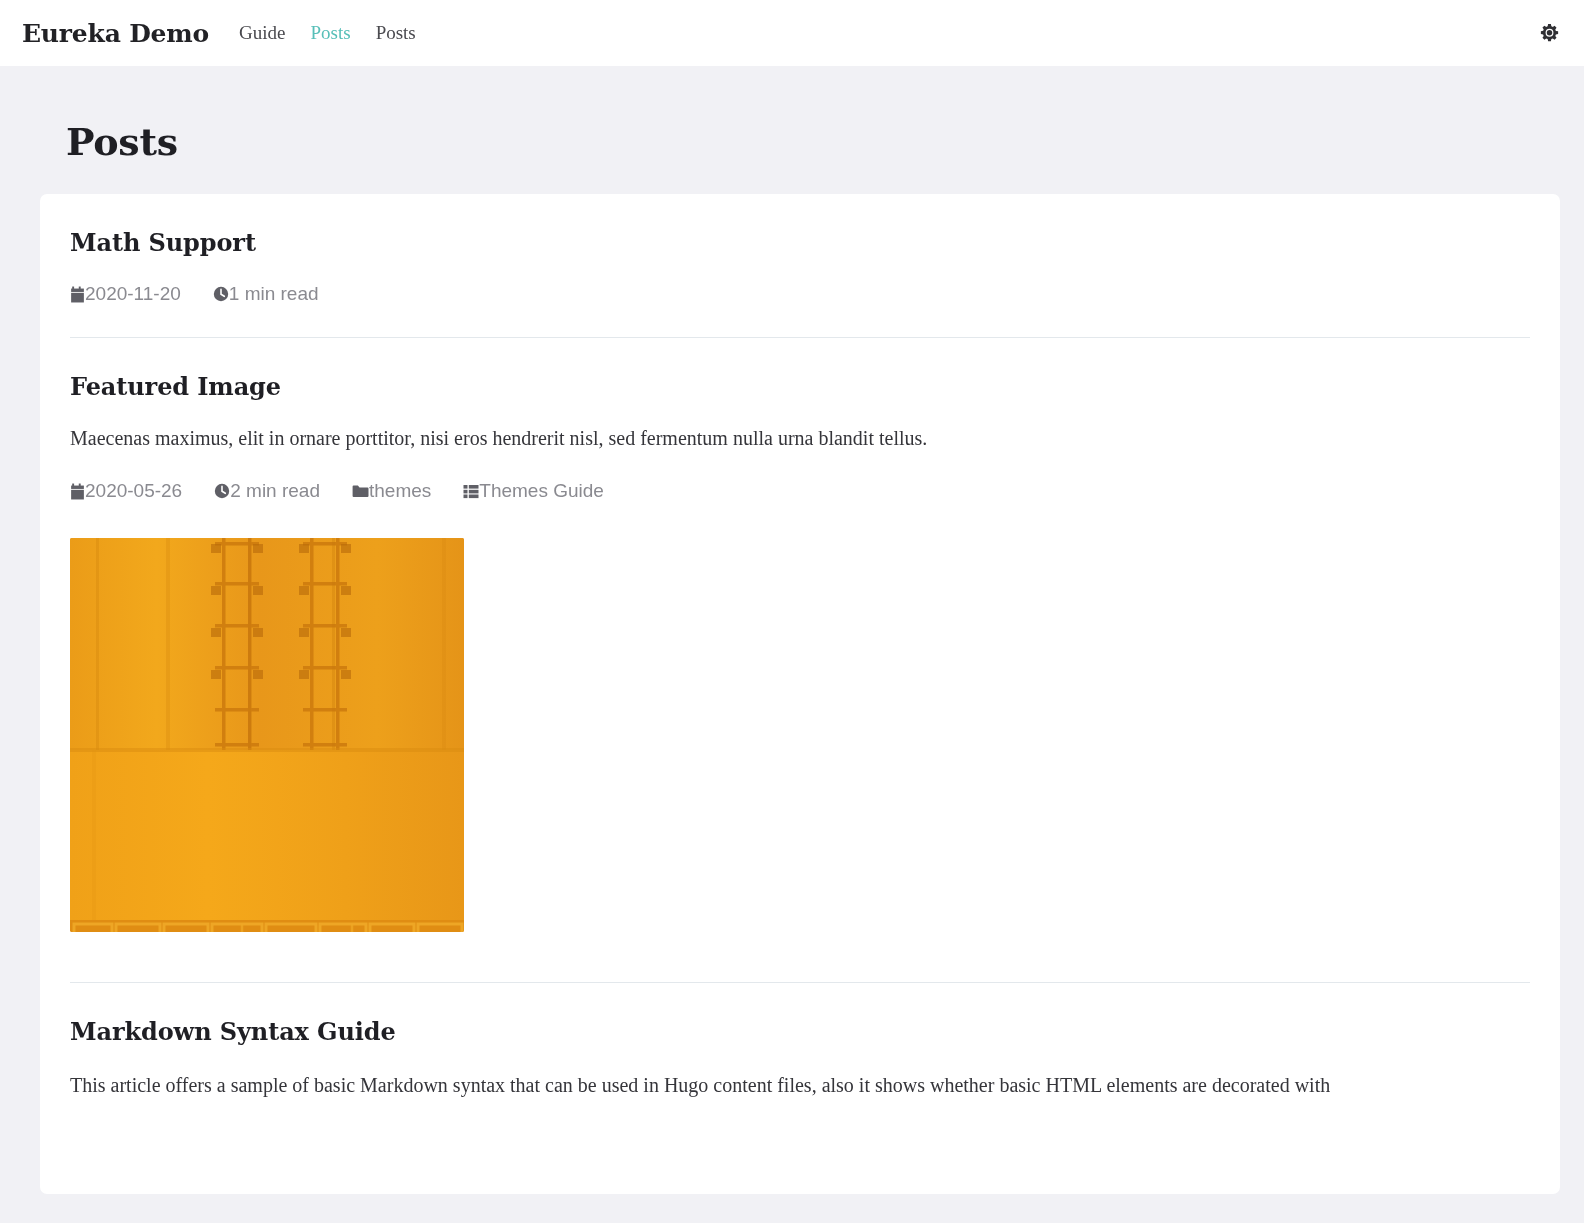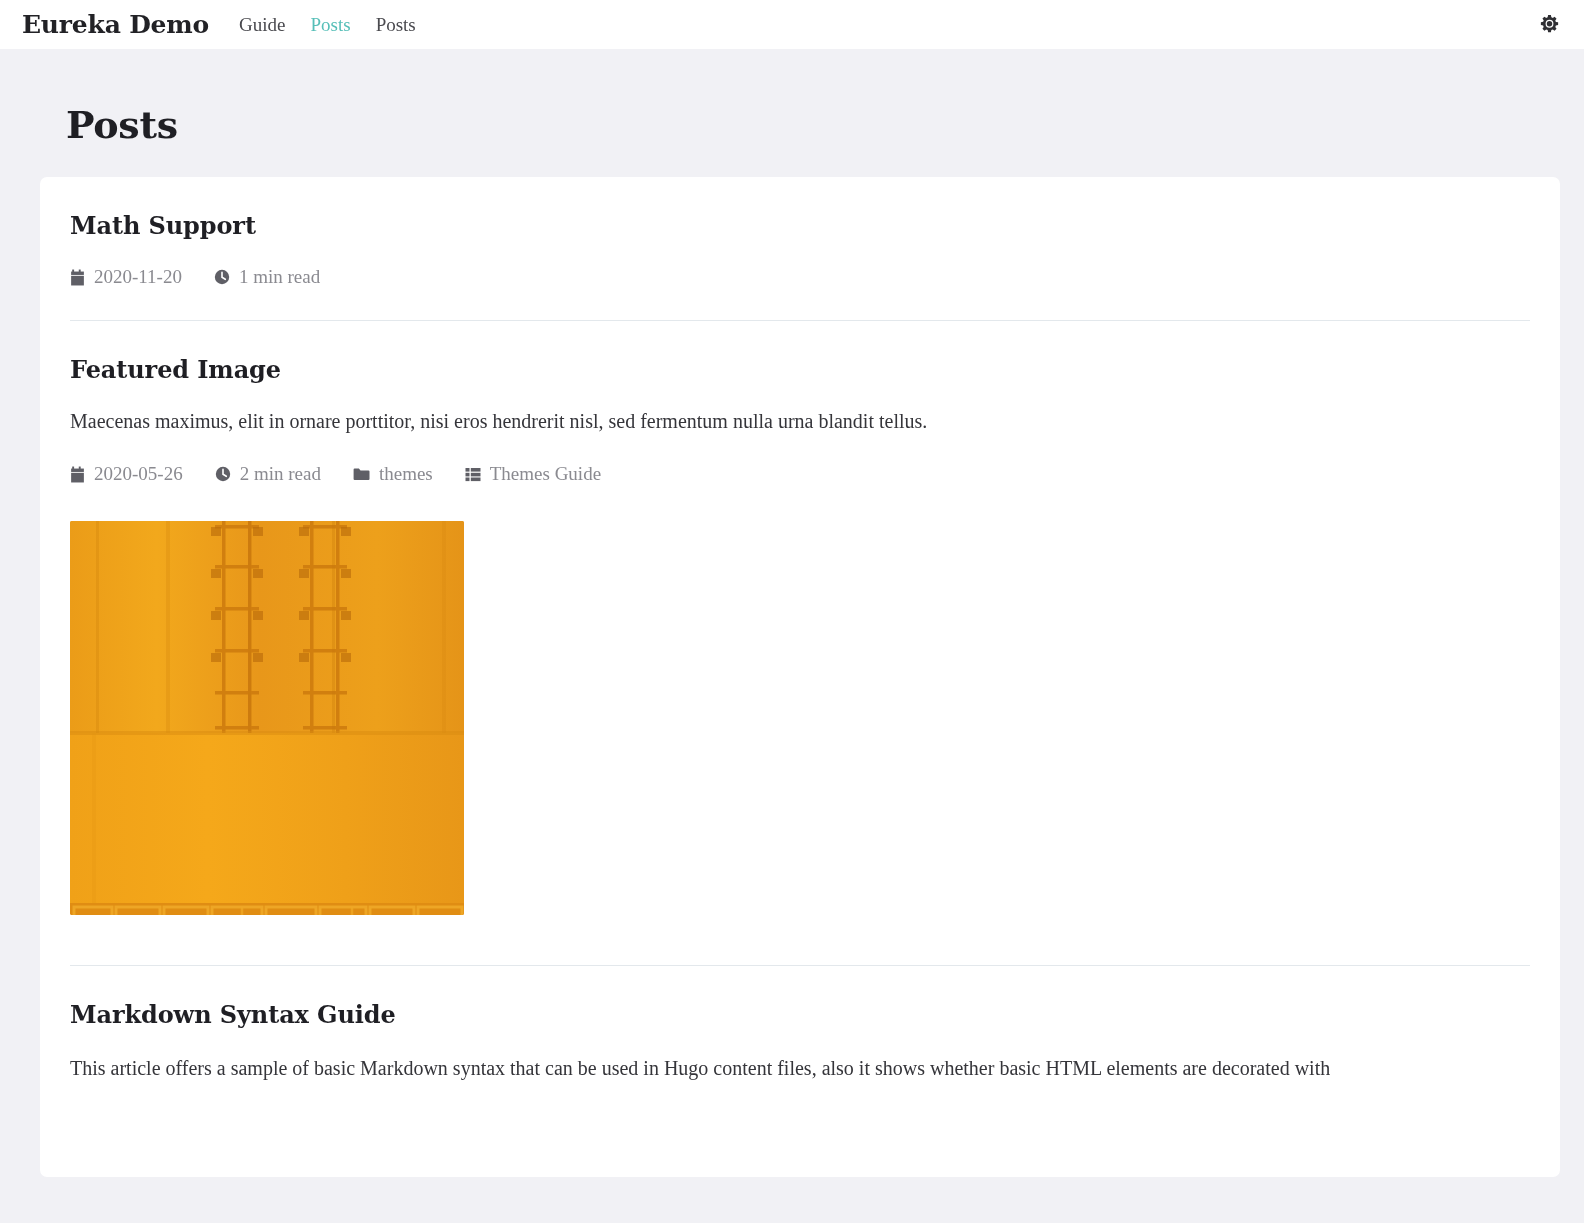--- a/index.html
+++ b/index.html
@@ -12,21 +12,21 @@
 
   body {
     background: #f1f1f5;
     font-family: "Liberation Serif", "DejaVu Serif", serif;
     color: #2b2b2b;
     -webkit-font-smoothing: antialiased;
   }
 
   
   .site-header {
-    height: 49px;
+    height: 66px;
     background: #ffffff;
     display: flex;
     align-items: center;
     padding: 0 22px 0 22px;
     position: relative;
   }
 
   .brand {
     font-family: "DejaVu Serif", "Liberation Serif", serif;
     font-weight: 700;
@@ -128,23 +128,22 @@
     display: flex;
     align-items: center;
     flex-wrap: wrap;
     gap: 0;
     margin-top: 26px;
   }
 
   .meta-item {
     display: inline-flex;
     align-items: center;
-    gap: 9px;
     margin-right: 32px;
-    font-family: Liberation Serif, serif;
+    font-family: Liberation Sans, sans-serif;
     font-size: 19px;
     color: #8a8a90;
     text-decoration: none;
     white-space: nowrap;
   }
   .meta-item .m-icon {
     display: inline-flex;
     align-items: center;
     justify-content: center;
     color: #5f5f66;

